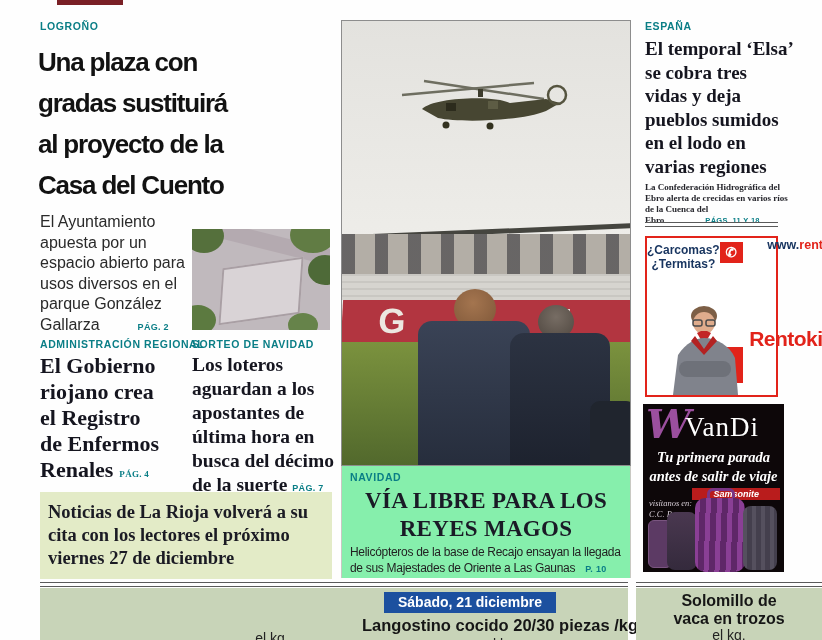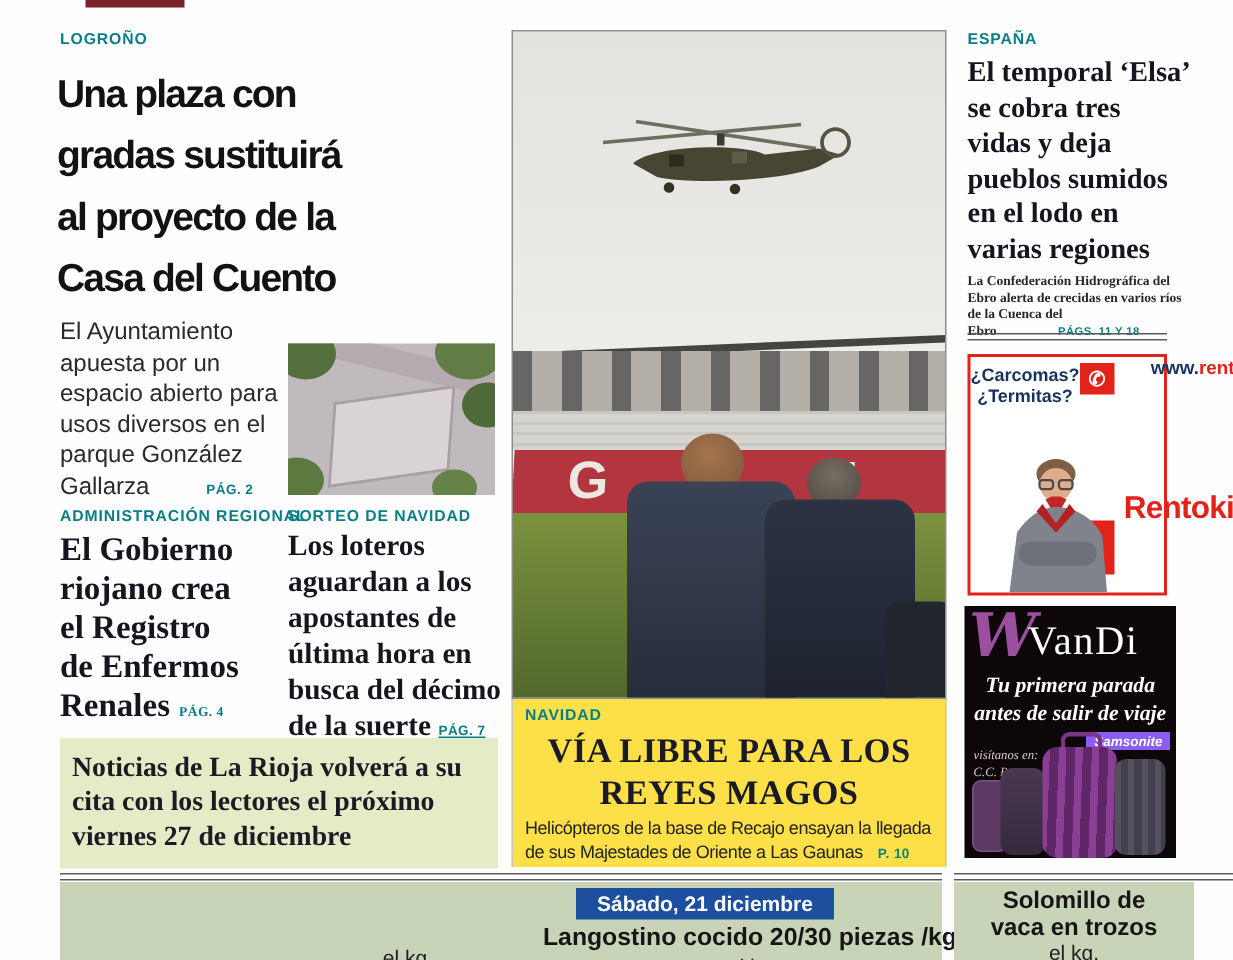--- a/index.html
+++ b/index.html
@@ -48,21 +48,21 @@
   #stand-red{position:absolute;left:0;top:279px;width:290px;height:42px;background:#b23540;
              color:#ece7e0;font-weight:bold;font-size:35px;letter-spacing:24px;
              text-align:center;line-height:42px;transform:skewX(-3deg);}
   #pitch{position:absolute;left:0;top:321px;width:290px;height:125px;
          background:linear-gradient(#7b923e,#51682c);}
   .head{position:absolute;border-radius:50%;}
   .body{position:absolute;border-radius:14px 14px 0 0;}
   #heli{position:absolute;left:52px;top:52px;}
 
   
-  #navidad{left:341px;top:466px;width:290px;height:112px;box-sizing:border-box;background:#fde047;
+  #navidad{left:341px;top:466px;width:290px;height:112px;box-sizing:border-box;background:#86efac;
            border-left:1px solid #c8c8c2;border-right:1px solid #c8c8c2;}
   #k-navidad{position:absolute;left:8px;top:5px;}
   #h-navidad{position:absolute;left:0;top:21px;width:100%;text-align:center;font-size:23px;
              line-height:28px;font-weight:bold;color:#1a1a26;letter-spacing:.3px;}
   #d-navidad{position:absolute;left:8px;top:79px;width:276px;font-size:12px;line-height:15.5px;
              letter-spacing:-.3px;color:#222;}
   #d-navidad .pref{margin-left:10px;}
 
   
   #k-espana{left:645px;top:20px;}
@@ -86,39 +86,39 @@
   #rk-url .red{color:#e2231a;}
 
   
   #vandi{left:643px;top:404px;width:141px;height:168px;background:#0d0709;overflow:hidden;color:#fff;}
   #vd-logo{position:absolute;left:3px;top:-4px;font-family:"DejaVu Serif",serif;font-style:italic;
            font-size:40px;color:#9b4f9e;font-weight:bold;}
   #vd-brand{position:absolute;left:42px;top:8px;font-family:"Liberation Serif",serif;font-size:27px;
             letter-spacing:1px;color:#fff;}
   #vd-tag{position:absolute;left:0;top:44px;width:100%;text-align:center;font-family:"Liberation Serif",serif;
           font-style:italic;font-weight:bold;font-size:14.5px;line-height:19px;}
-  #vd-samsonite{position:absolute;right:4px;top:84px;background:#8b5cf6;color:#fff;font-size:9px;
-                font-weight:bold;font-style:italic;padding:1px 5px;text-align:center;}
+  #vd-samsonite{position:absolute;right:4px;top:84px;background:#b91c1c;color:#fff;font-size:9px;
+                font-weight:bold;font-style:italic;padding:1px 21px;text-align:center;}
   #vd-addr{position:absolute;left:6px;top:94px;font-family:"Liberation Serif",serif;font-style:italic;
            font-size:8.5px;line-height:11px;color:#d6cdd6;}
   .case{position:absolute;border-radius:8px;}
   #vd-case-main{left:52px;bottom:0;width:50px;height:74px;border-radius:10px;
      background:repeating-linear-gradient(92deg,#8a3f95 0 5px,#5f2768 5px 11px);}
   #vd-handle{left:64px;bottom:72px;width:22px;height:9px;background:none;border:3px solid #7a3585;
              border-bottom:none;border-radius:6px 6px 0 0;}
   #vd-case-l{left:24px;bottom:2px;width:30px;height:58px;background:linear-gradient(#4a3850,#342a3c);}
   #vd-case-fl{left:5px;bottom:4px;width:22px;height:46px;background:#5c3a64;border:1px solid #7a5580;border-radius:6px;}
   #vd-case-r{left:100px;bottom:2px;width:34px;height:64px;
      background:repeating-linear-gradient(90deg,#55505e 0 4px,#443f4d 4px 9px);}
 
   
   #rule-bottom-l{left:40px;top:582px;width:588px;}
   #rule-bottom-r{left:636px;top:582px;width:186px;}
   #market-l{left:40px;top:588px;width:588px;height:52px;background:#c8d4b8;}
-  #market-r{left:636px;top:588px;width:160px;height:52px;background:#c8d4b8;}
+  #market-r{left:636px;top:588px;width:186px;height:52px;background:#c8d4b8;}
   #mk-kaki{position:absolute;left:160px;top:22px;width:140px;text-align:center;font-size:17px;font-weight:bold;color:#161616;}
   #mk-kaki-unit{position:absolute;left:160px;top:42px;width:140px;text-align:center;font-size:14px;color:#222;}
   #mk-date{position:absolute;left:344px;top:4px;background:#1c509f;color:#fff;font-weight:bold;
            font-size:14px;padding:2px 14px 3px;}
   #mk-lang{position:absolute;left:310px;top:28px;width:300px;text-align:center;font-size:16.5px;
            font-weight:bold;color:#161616;white-space:nowrap;}
   #mk-lang-unit{position:absolute;left:310px;top:48px;width:300px;text-align:center;font-size:14px;color:#222;}
   #mk-solo{position:absolute;left:0;top:4px;width:100%;text-align:center;font-size:16px;line-height:17.5px;
            font-weight:bold;color:#161616;}
   #mk-solo-unit{position:absolute;left:0;top:39px;width:100%;text-align:center;font-size:14px;color:#222;}

